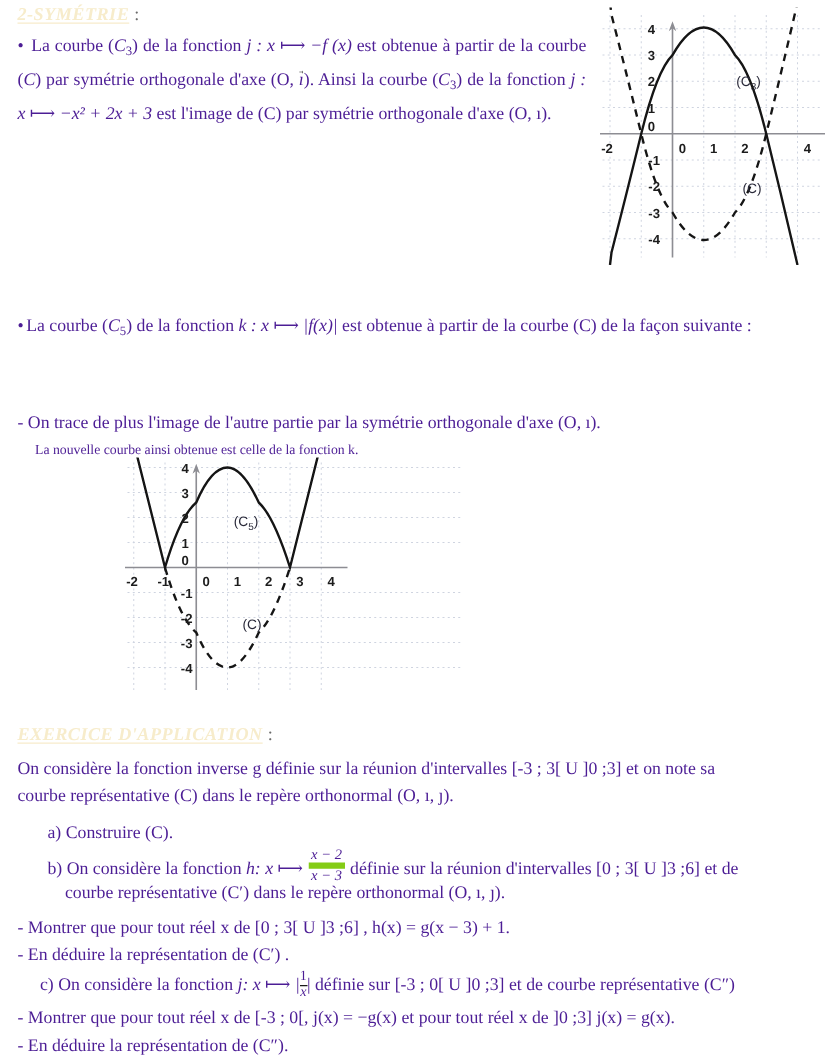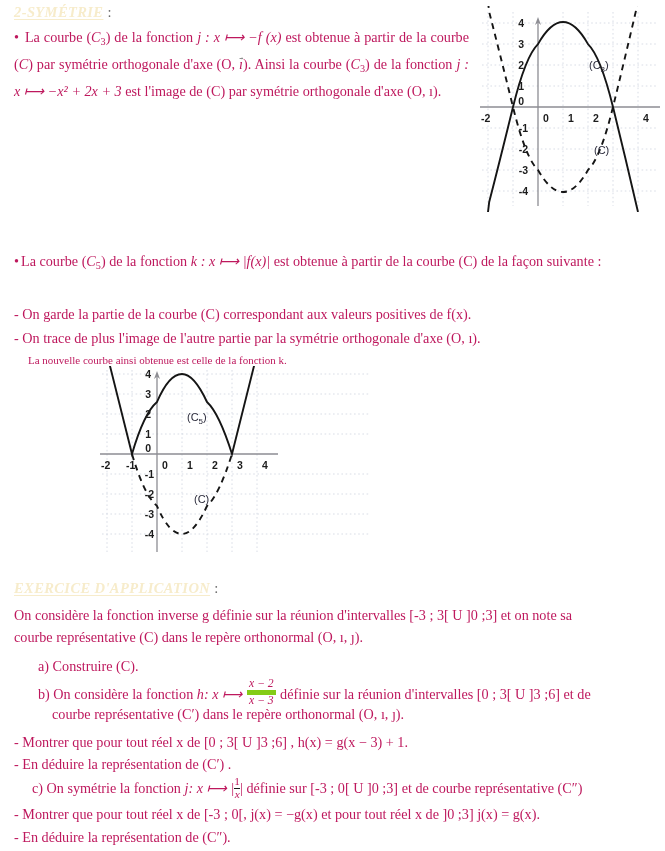--- a/index.html
+++ b/index.html
@@ -41,23 +41,22 @@
     font-style: normal;
     font-weight: normal;
     text-decoration: none;
   }
 
   
   .txt {
     position: absolute;
     font-size: 14.2px;
     line-height: 22px;
-    color: #be185d;
+    color: #4c1d95;
     text-align: left;
-    font-family: Liberation Serif, serif;
   }
   .txt.just { text-align: justify; }
 
   .mi { font-style: italic; }
   .sub { font-size: 0.72em; vertical-align: -0.28em; }
   .vec {
     position: relative;
     font-style: italic;
     display: inline-block;
   }
@@ -185,23 +184,20 @@
         <text class="glabel" x="113" y="63">(C<tspan font-size="8" dy="3">3</tspan><tspan dy="-3">)</tspan></text>
         <text class="glabel" x="118" y="148">(C)</text>
       </g>
     </svg>
   </div>
 
   <div class="txt" style="left:14px; top:250px; width:640px;">
     <span class="bullet">•</span><span>La courbe (</span><span class="mi">C</span><span class="sub">5</span><span>) de la fonction </span><span class="mi">k</span><span class="mi"> : x ⟼ </span><span class="mi">|f(x)|</span><span> est obtenue à partir de la courbe (C) de la façon suivante :</span>
   </div>
 
-  <div class="txt" style="left:14px; top:303px; width:640px;">
-    <span>- On garde la partie de la courbe (C) correspondant aux valeurs positives de f(x).</span>
-  </div>
   <div class="txt" style="left:14px; top:327px; width:640px;">
     <span>- On trace de plus l'image de l'autre partie par la symétrie orthogonale d'axe (O, ı).</span>
   </div>
   <div class="txt" style="left:28px; top:349px; width:625px; font-size:11px;">
     <span>La nouvelle courbe ainsi obtenue est celle de la fonction k.</span>
   </div>
 
   <div class="fig" style="left:98px; top:366px;">
     <svg width="276" height="192" viewBox="0 0 276 192">
       <g>
@@ -279,21 +275,21 @@
   </div>
 
   <div class="txt" style="left:14px; top:731px; width:640px;">
     <span>- Montrer que pour tout réel x de [0 ; 3[ U ]3 ;6] , h(x) = g(x − 3) + 1.</span>
   </div>
   <div class="txt" style="left:14px; top:753px; width:640px;">
     <span>- En déduire la représentation de (C′) .</span>
   </div>
 
   <div class="txt" style="left:32px; top:776px; width:630px;">
-    <span>c) On symétrie la fonction </span><span class="mi">j</span><span class="mi">: x ⟼ |</span><span class="fracS"><span class="num">1</span><span class="den mi">x</span></span><span>| définie sur [-3 ; 0[ U ]0 ;3] et de courbe représentative (C″)</span>
+    <span>c) On considère la fonction </span><span class="mi">j</span><span class="mi">: x ⟼ |</span><span class="fracS"><span class="num">1</span><span class="den mi">x</span></span><span>| définie sur [-3 ; 0[ U ]0 ;3] et de courbe représentative (C″)</span>
   </div>
 
   <div class="txt" style="left:14px; top:803px; width:645px;">
     <span>- Montrer que pour tout réel x de [-3 ; 0[, j(x) = −g(x) et pour tout réel x de ]0 ;3] j(x) = g(x).</span>
   </div>
   <div class="txt" style="left:14px; top:826px; width:640px;">
     <span>- En déduire la représentation de (C″).</span>
   </div>
 
 </div>

